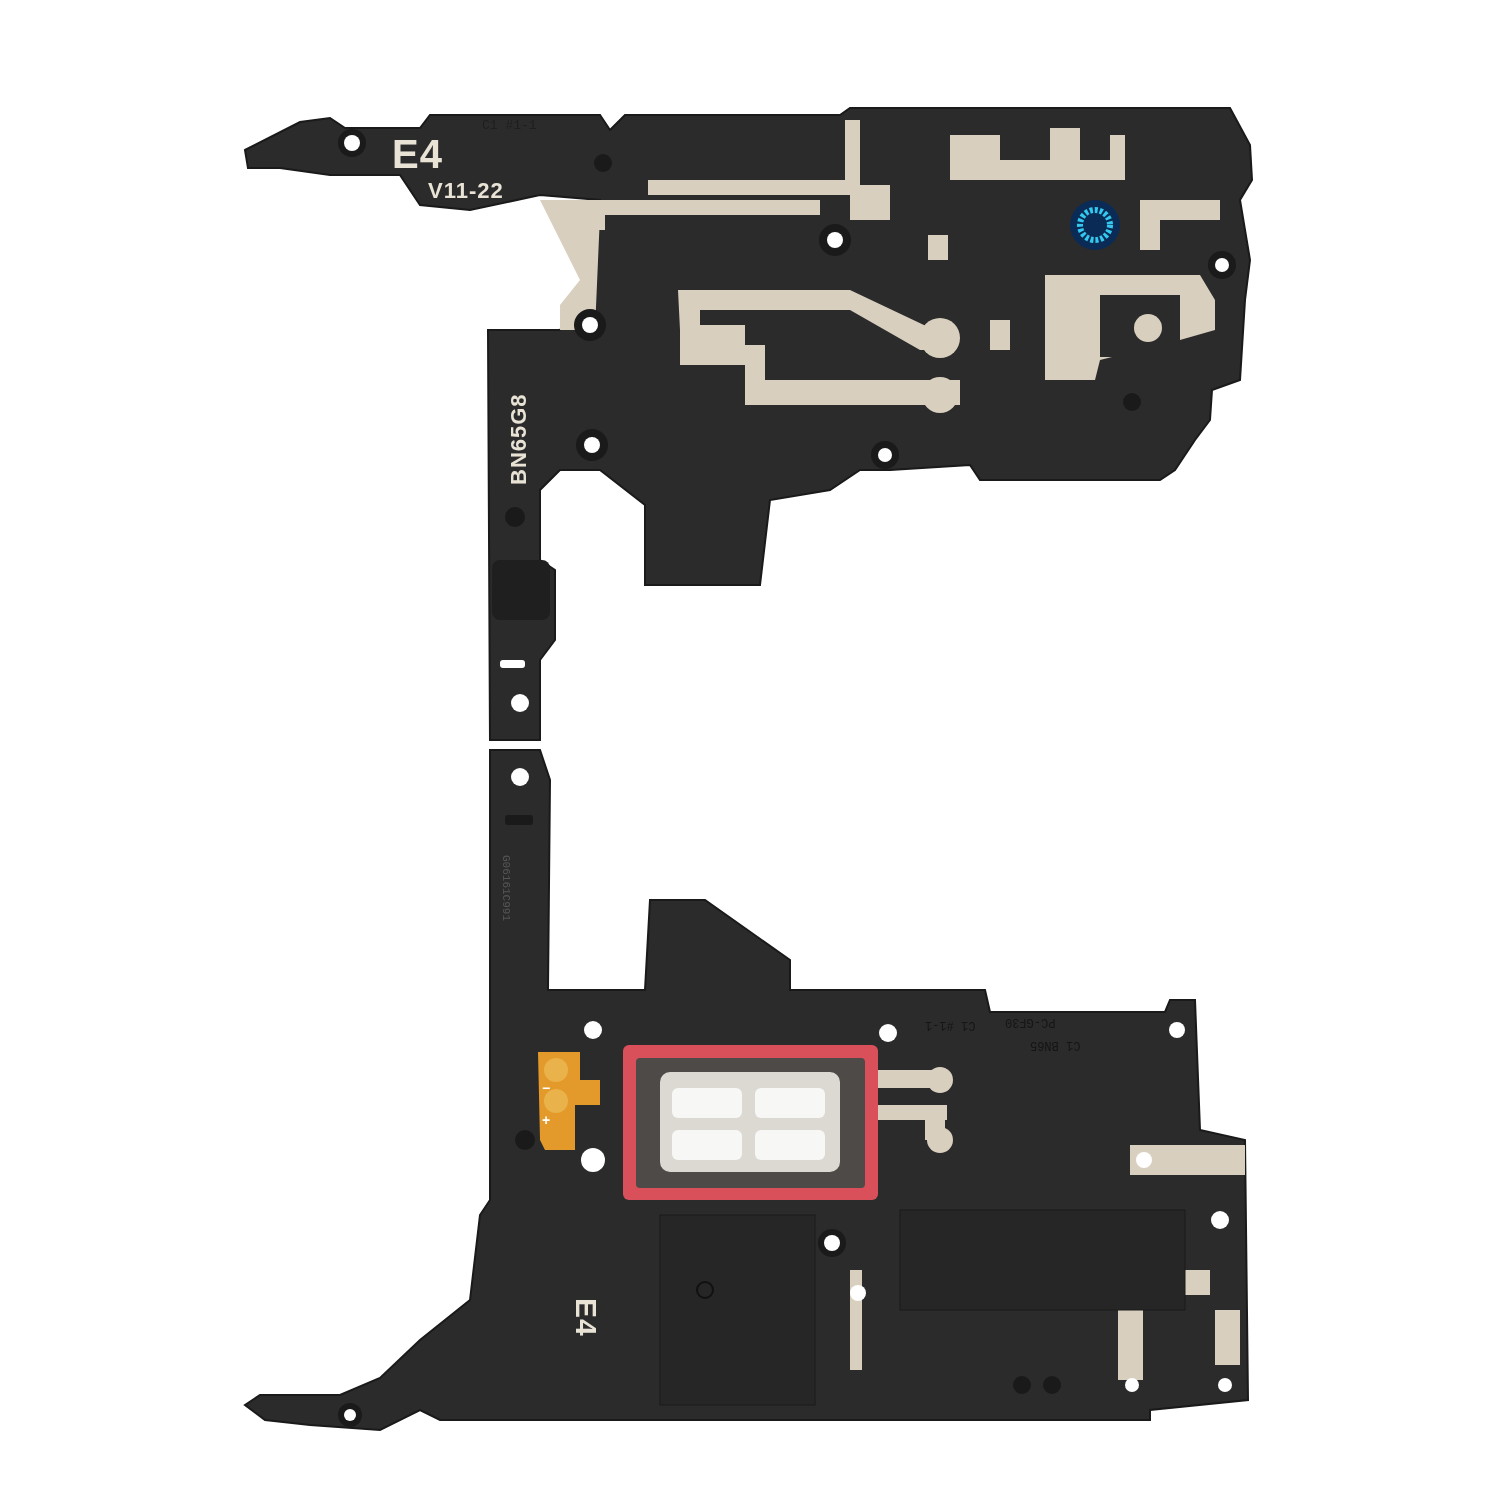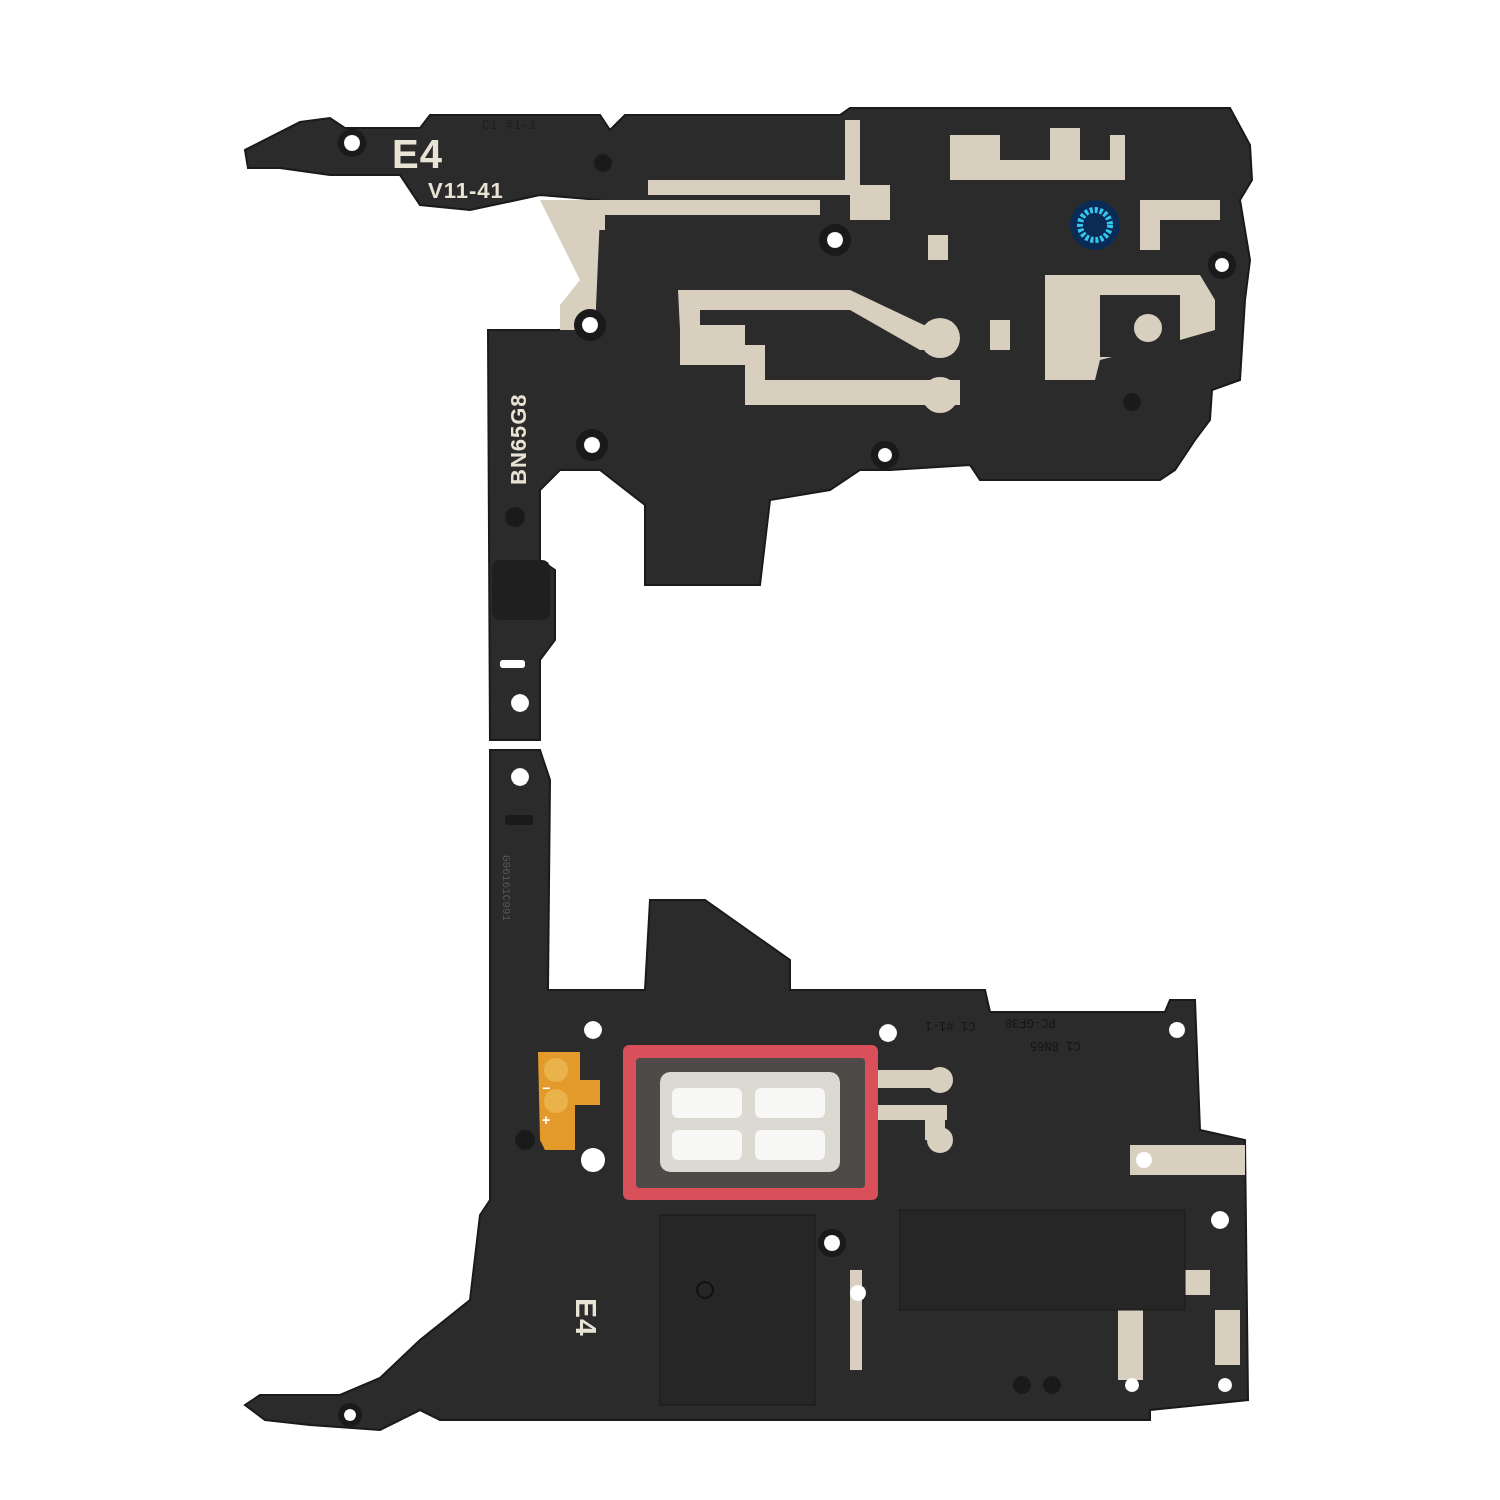--- a/index.html
+++ b/index.html
@@ -116,21 +116,21 @@
       <circle cx="1132" cy="1385" r="7" fill="#ffffff"></circle>
       <circle cx="1225" cy="1385" r="7" fill="#ffffff"></circle>
     </g>
     <rect x="660" y="1215" width="155" height="190" fill="#262626" stroke="#1a1a1a"></rect>
     <rect x="900" y="1210" width="285" height="100" fill="#262626" stroke="#1a1a1a"></rect>
     <circle cx="705" cy="1290" r="8" fill="none" stroke="#111" stroke-width="2"></circle>
   </g>
 </svg>
 
 <div class="lbl" style="left:392px;top:132px;font-size:40px;">E4</div>
-<div class="lbl" style="left:428px;top:178px;font-size:22px;">V11-41</div>
+<div class="lbl" style="left:428px;top:178px;font-size:22px;">V11-22</div>
 <div class="lbl-small" style="left:482px;top:118px;">C1 #1-1</div>
 <div class="lbl rot" style="left:506px;top:485px;font-size:22px;transform:rotate(-90deg);">BN65G8</div>
 <div class="lbl-small rot" style="left:500px;top:855px;font-size:11px;color:#555;transform:rotate(90deg) translate(0,-12px);">G06161C991</div>
 <div class="lbl rot" style="left:573px;top:1328px;font-size:30px;transform:rotate(90deg) translate(-30px,-30px);">E4</div>
 <div class="lbl-small" style="left:925px;top:1018px;font-size:12px;color:#151515;transform:rotate(180deg);">C1 #1-1</div>
 <div class="lbl-small" style="left:1005px;top:1015px;font-size:12px;color:#151515;transform:rotate(180deg);">PC-GF30</div>
 <div class="lbl-small" style="left:1030px;top:1038px;font-size:12px;color:#151515;transform:rotate(180deg);">C1 BN65</div>
 <div class="lbl" style="left:542px;top:1080px;font-size:14px;color:#fff;">−</div>
 <div class="lbl" style="left:542px;top:1112px;font-size:14px;color:#fff;">+</div>
 </div>

